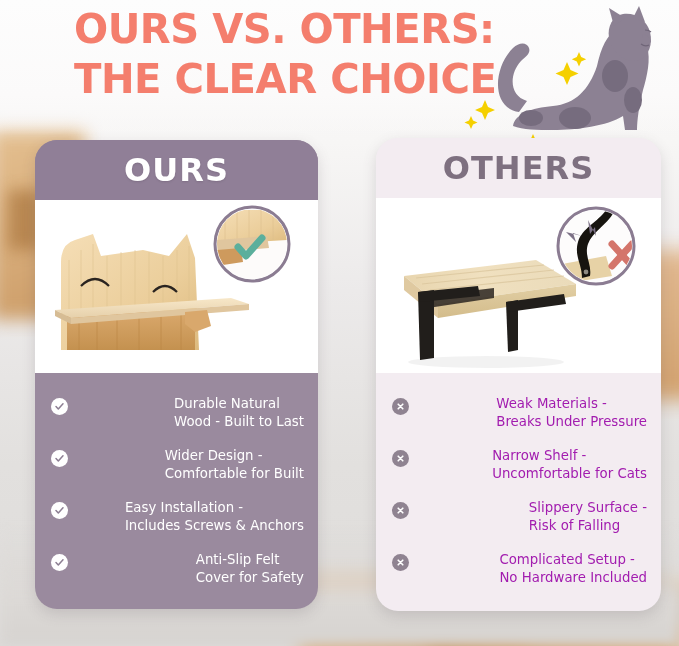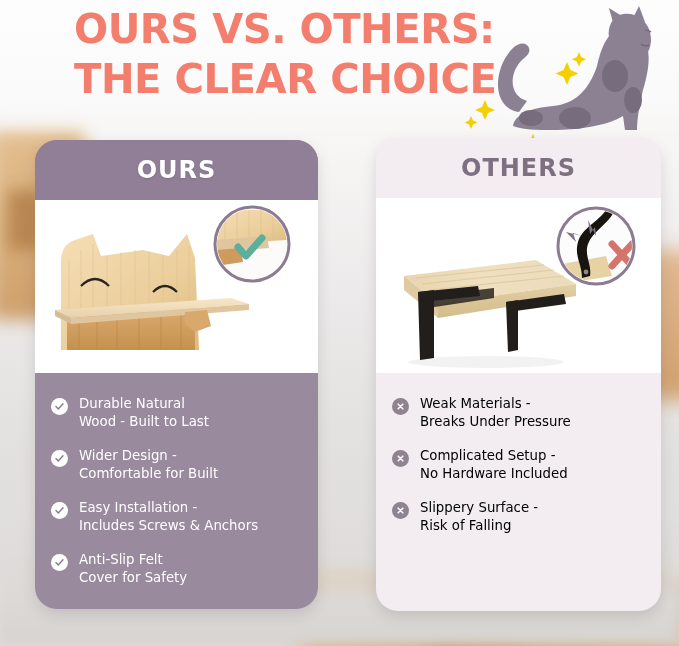--- a/index.html
+++ b/index.html
@@ -86,47 +86,48 @@
   .card-ours   { left: 35px;  top: 140px; width: 283px; height: 469px; background: #9A8A9E; }
   .card-others { left: 376px; top: 138px; width: 285px; height: 473px; background: #F3ECF1; }
 
   .card-header {
     height: 60px; display: flex; align-items: center; justify-content: center;
   }
   .card-ours .card-header   { background: #907F97; }
   .card-others .card-header { background: #F3ECF1; }
 
   .card-title {
-    font-weight: 700; font-size: 24px; letter-spacing: 1px;
+    font-weight: 700; font-size: 32px; letter-spacing: 1px;
   }
   .card-ours .card-title   { color: #ffffff; text-shadow: 0 1px 2px rgba(80,65,85,.25); }
   .card-others .card-title { color: #7E7080; }
 
   .photo {
     position: relative; height: 173px; background: #ffffff; overflow: hidden;
   }
   .photo-others { height: 175px; }
 
   .list { padding: 22px 14px 0 16px; }
   .list-item {
     display: flex; align-items: flex-start; gap: 11px;
     margin-bottom: 17px;
+    justify-content: space-between;
   }
   .bullet-icon {
     flex: 0 0 auto; width: 17px; height: 17px; border-radius: 50%;
     margin-top: 3px; display: flex; align-items: center; justify-content: center;
   }
   .bullet-check { background: #ffffff; }
   .bullet-cross { background: #8F8391; }
   .list-text {
     font-size: 13.3px; line-height: 17.5px; font-weight: 400;
     white-space: pre-line;
   }
   .card-ours .list-text   { color: #ffffff; }
-  .card-others .list-text { color: #000000; }
+  .card-others .list-text { color: #a21caf; }
 </style>
 </head>
 <body>
 
 <div class="bg">
   <div class="bg-base"></div>
   <div class="bg-wood-left"></div>
   <div class="bg-wood-left2"></div>
   <div class="bg-wood-right"></div>
   <div class="bg-wood-bot1"></div>
@@ -375,27 +376,36 @@
         </span>
         <span class="list-text">Weak Materials -
 Breaks Under Pressure</span>
       </div>
       <div class="list-item">
         <span class="bullet-icon bullet-cross">
           <svg width="11" height="11" viewBox="0 0 11 11">
             <path d="M3.2 3.2 L7.8 7.8 M7.8 3.2 L3.2 7.8" stroke="#FFFFFF" stroke-width="1.6" stroke-linecap="round"></path>
           </svg>
         </span>
+        <span class="list-text">Narrow Shelf -
+Uncomfortable for Cats</span>
+      </div>
+      <div class="list-item">
+        <span class="bullet-icon bullet-cross">
+          <svg width="11" height="11" viewBox="0 0 11 11">
+            <path d="M3.2 3.2 L7.8 7.8 M7.8 3.2 L3.2 7.8" stroke="#FFFFFF" stroke-width="1.6" stroke-linecap="round"></path>
+          </svg>
+        </span>
+        <span class="list-text">Slippery Surface -
+Risk of Falling</span>
+      </div>
+      <div class="list-item">
+        <span class="bullet-icon bullet-cross">
+          <svg width="11" height="11" viewBox="0 0 11 11">
+            <path d="M3.2 3.2 L7.8 7.8 M7.8 3.2 L3.2 7.8" stroke="#FFFFFF" stroke-width="1.6" stroke-linecap="round"></path>
+          </svg>
+        </span>
         <span class="list-text">Complicated Setup -
 No Hardware Included</span>
       </div>
-      <div class="list-item">
-        <span class="bullet-icon bullet-cross">
-          <svg width="11" height="11" viewBox="0 0 11 11">
-            <path d="M3.2 3.2 L7.8 7.8 M7.8 3.2 L3.2 7.8" stroke="#FFFFFF" stroke-width="1.6" stroke-linecap="round"></path>
-          </svg>
-        </span>
-        <span class="list-text">Slippery Surface -
-Risk of Falling</span>
-      </div>
     </div>
   </div>
 </div>
 
 </body></html>

